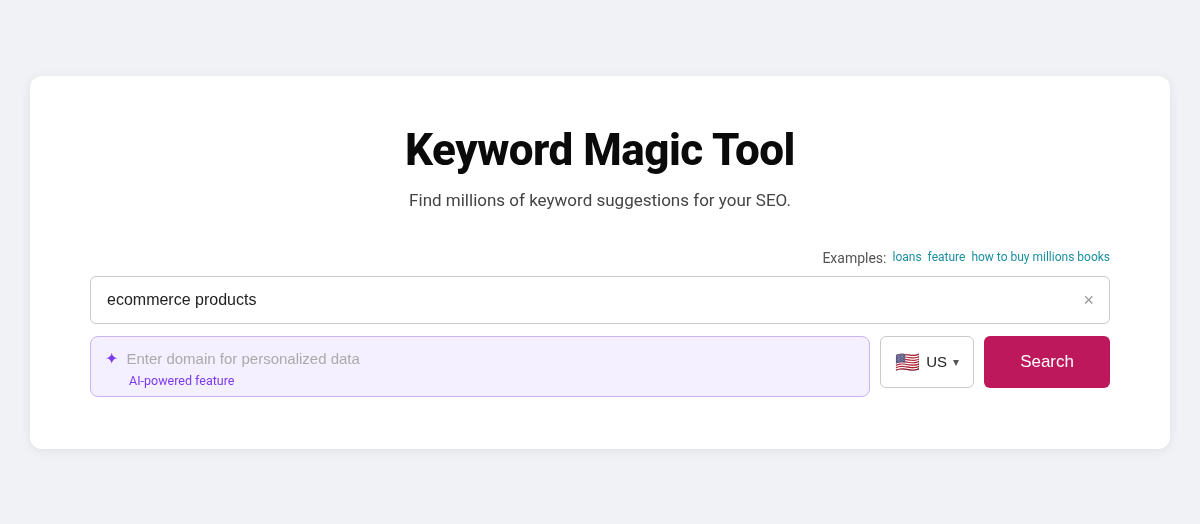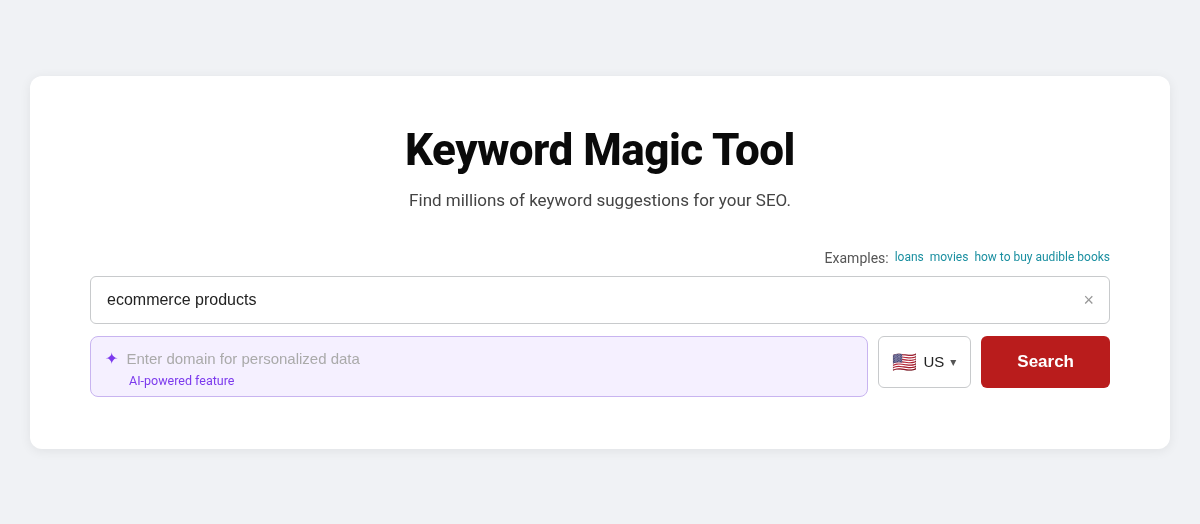--- a/index.html
+++ b/index.html
@@ -157,46 +157,46 @@
     .flag-emoji {
       font-size: 20px;
     }
 
     .chevron-down {
       font-size: 12px;
       color: #555;
     }
 
     .search-btn {
-      background: #b91c1c;
+      background: #be185d;
       color: #fff;
       border: none;
       border-radius: 6px;
       padding: 0 36px;
       height: 52px;
       font-size: 17px;
-      font-weight: 700;
+      font-weight: 400;
       cursor: pointer;
       flex-shrink: 0;
       transition: background 0.15s;
     }
   </style>
 </head>
 <body>
 
 <div class="card">
 
   <h1 class="title">Keyword Magic Tool</h1>
   <p class="subtitle">Find millions of keyword suggestions for your SEO.</p>
 
   <div class="examples-row">
     <span class="examples-label">Examples:</span>
     <a class="example-link">loans</a>
-    <a class="example-link">movies</a>
-    <a class="example-link">how to buy audible books</a>
+    <a class="example-link">feature</a>
+    <a class="example-link">how to buy millions books</a>
   </div>
 
   <div class="search-input-wrapper">
     <input type="text" class="search-input" value="ecommerce products" style="">
     <button class="clear-btn">×</button>
   </div>
 
   <div class="domain-row">
 
     <div class="domain-input-wrapper">

